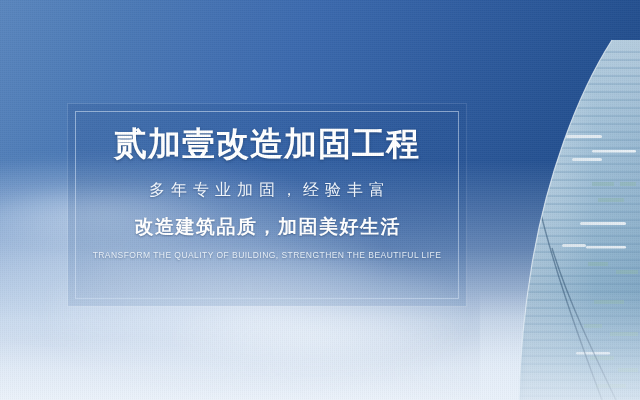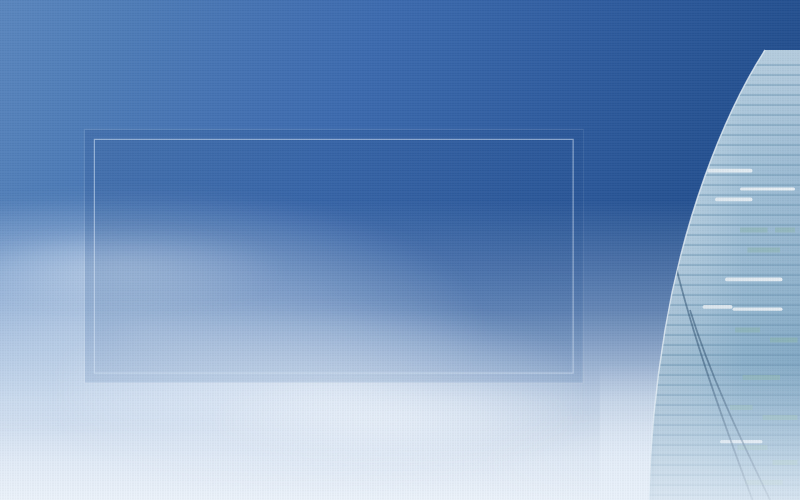--- a/index.html
+++ b/index.html
@@ -319,16 +319,22 @@
       </g>
 
       <path d="M132 40 C 96 96, 66 180, 52 264 C 44 312, 40 356, 39 400" fill="none" stroke="#e8f2f8" stroke-width="1.2" opacity="0.75"></path>
     </svg>
     <div class="bld-haze"></div>
   </div>
 
   <div id="panel">
     <div id="panel-inner-border"></div>
 
+    <div class="text-stack">
+      <div id="title-cn">贰加壹改造加固工程</div>
+      <div id="subtitle-cn">多年专业加固，经验丰富</div>
+      <div id="slogan-cn">改造建筑品质，加固美好生活</div>
+      <div id="slogan-en">TRANSFORM THE QUALITY OF BUILDING, STRENGTHEN THE BEAUTIFUL LIFE</div>
+    </div>
   </div>
 
   <div class="sky-grain"></div>
 </div>
 
 </body></html>

